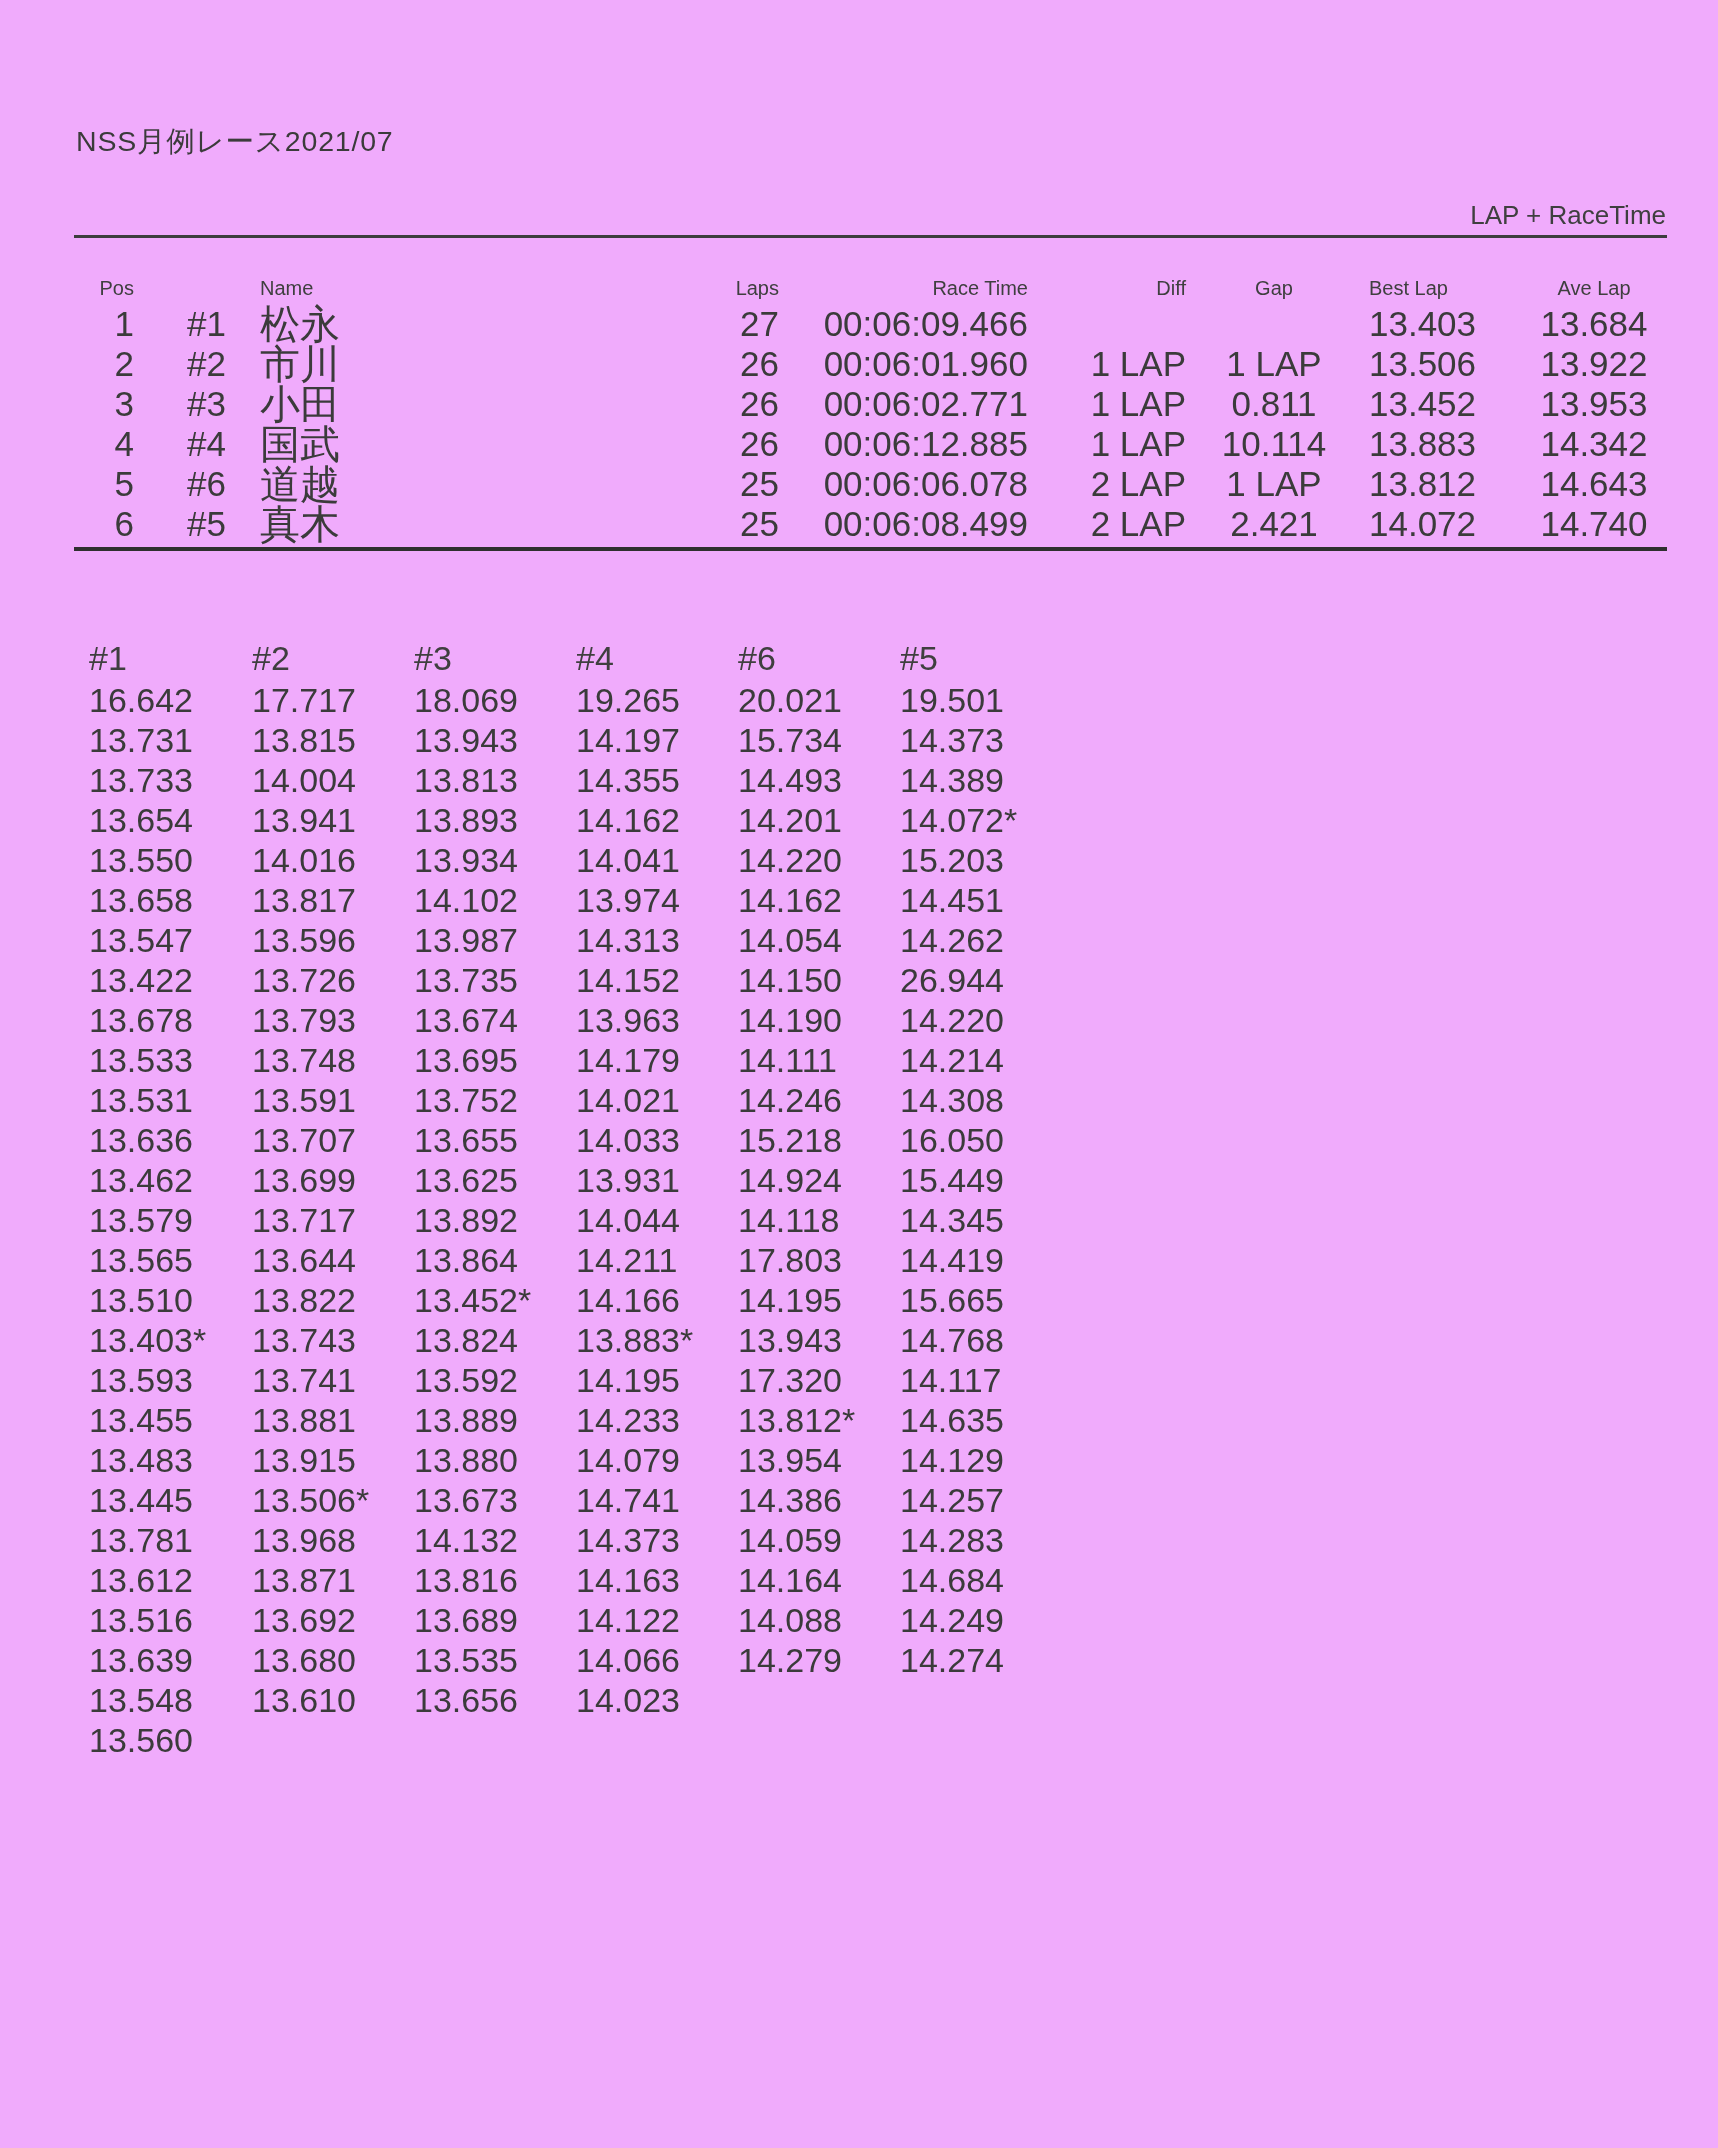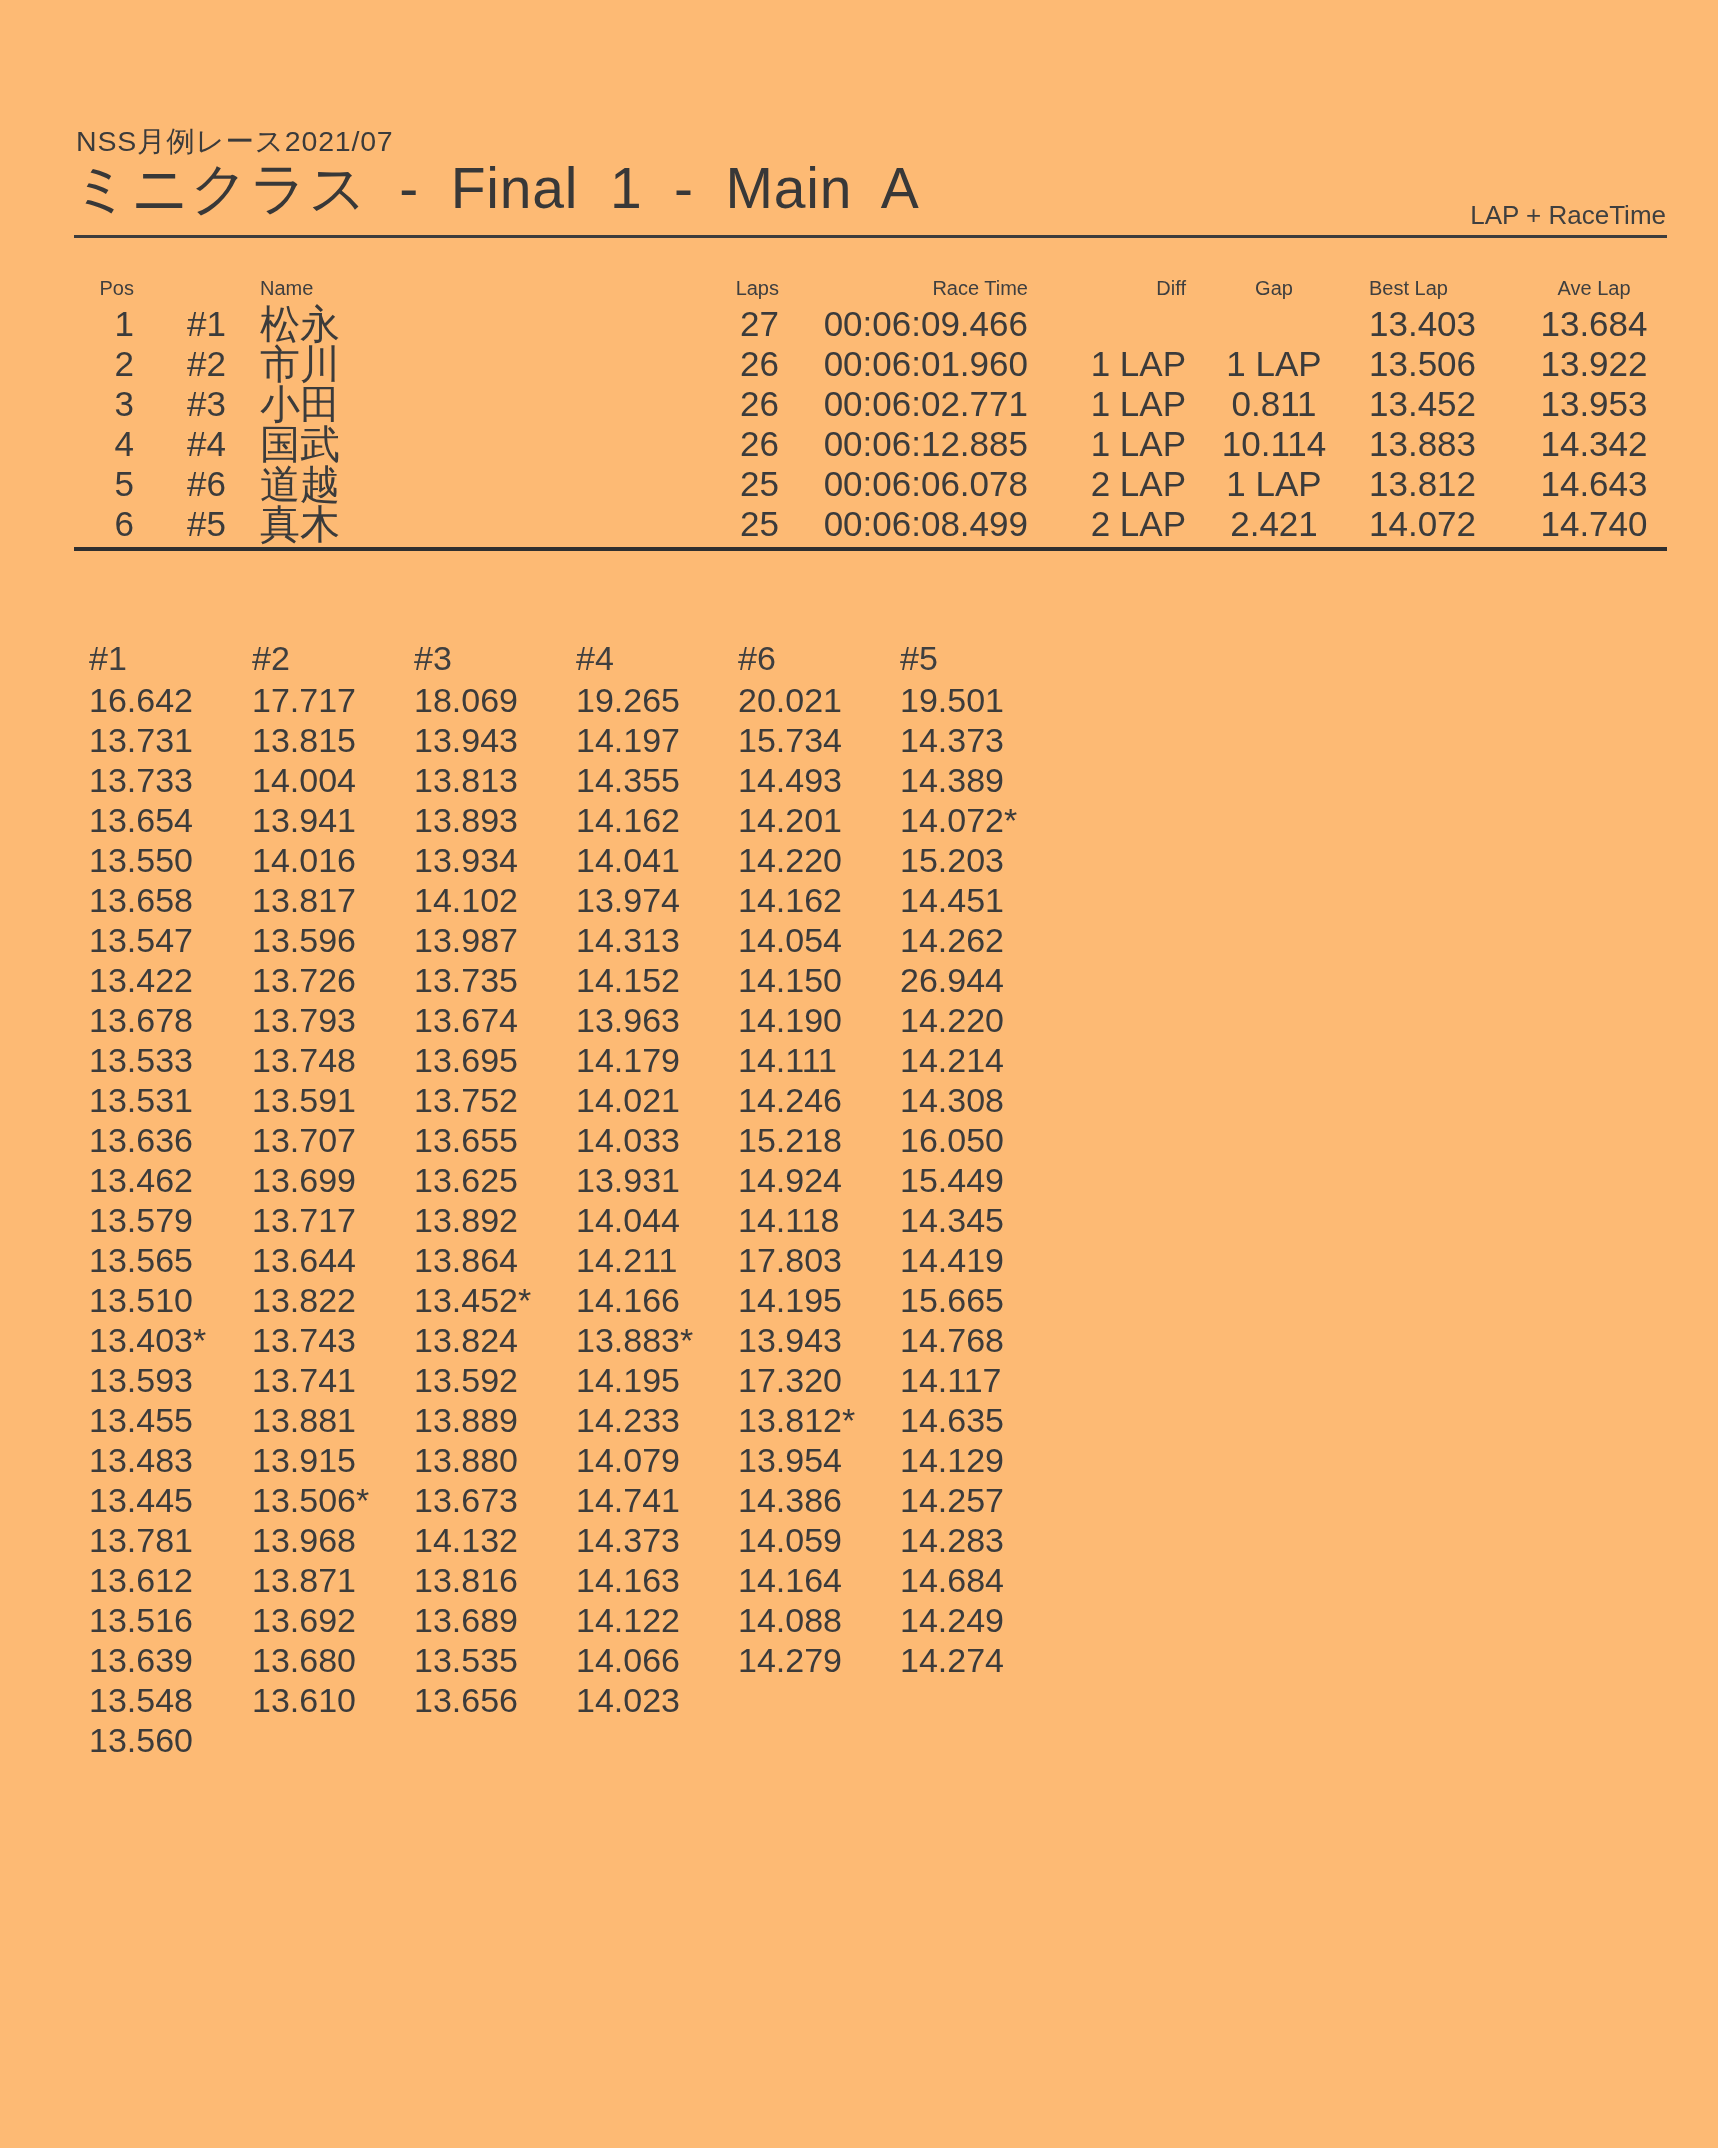--- a/index.html
+++ b/index.html
@@ -1,17 +1,17 @@
 <!DOCTYPE html>
 <html style="font-size:13.4px"><head>
 <meta charset="utf-8">
 <style>
   html,body{margin:0;padding:0;background:#ffffff;}
   .page{
-    position:relative;width:1718px;height:2148px;background:#fdba74;
+    position:relative;width:1718px;height:2148px;background:#f0abfc;
     font-family:"Liberation Sans","DejaVu Sans",sans-serif;color:#3b3b3b;
     overflow:hidden;
   }
   .subtitle{position:absolute;left:76px;top:123px;font-size:28.5px;letter-spacing:0.8px;white-space:nowrap;}
   .title{position:absolute;left:72px;top:151px;font-size:57px;word-spacing:15px;letter-spacing:0.8px;white-space:nowrap;color:#383838;}
   .timing{position:absolute;right:52px;top:200px;font-size:26px;white-space:nowrap;color:#3f3f3f;}
   .rule1{position:absolute;left:74px;top:235px;width:1593px;height:3.4px;background:#3d3d3d;}
   .rule2{position:absolute;left:74px;top:547px;width:1593px;height:4.2px;background:#2f2f2f;}
 
   .sum-head{position:absolute;left:0;top:270px;width:100%;height:37px;font-size:20px;line-height:37px;color:#3f3f3f;}
@@ -39,21 +39,20 @@
   .lap-col:nth-of-type(6){left:900px;}
   .lap-col-header{height:44px;line-height:44px;font-size:34px;color:#3f3f3f;}
   .lap-cell{height:40px;line-height:40px;font-size:34px;white-space:nowrap;}
 </style>
 </head>
 <body>
 
 <div class="page">
 
   <div class="subtitle">NSS月例レース2021/07</div>
-  <div class="title">ミニクラス - Final 1 - Main A</div>
   <div class="timing">LAP + RaceTime</div>
   <div class="rule1"></div>
 
   <div class="sum-head">
     <span class="c c-pos">Pos</span>
     <span class="c c-name">Name</span>
     <span class="c c-laps">Laps</span>
     <span class="c c-rt">Race Time</span>
     <span class="c c-diff">Diff</span>
     <span class="c c-gap">Gap</span>

